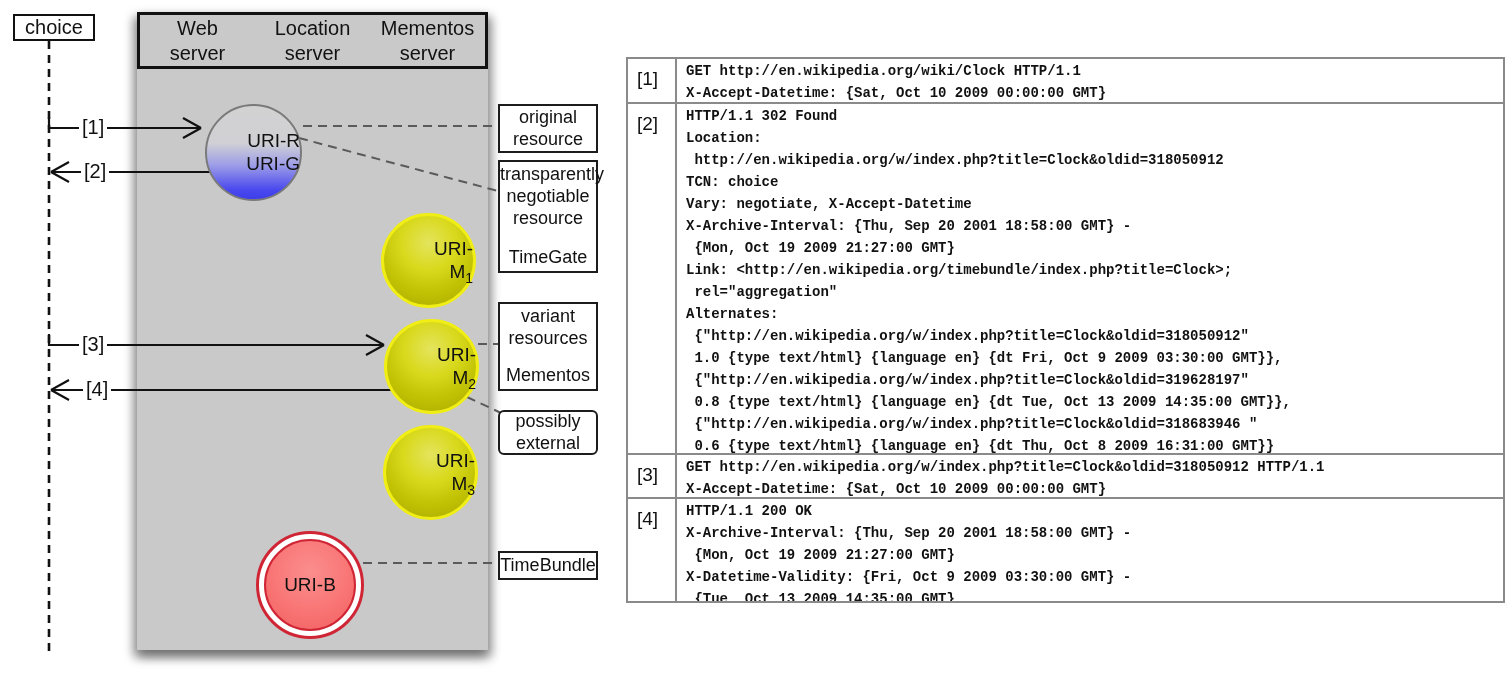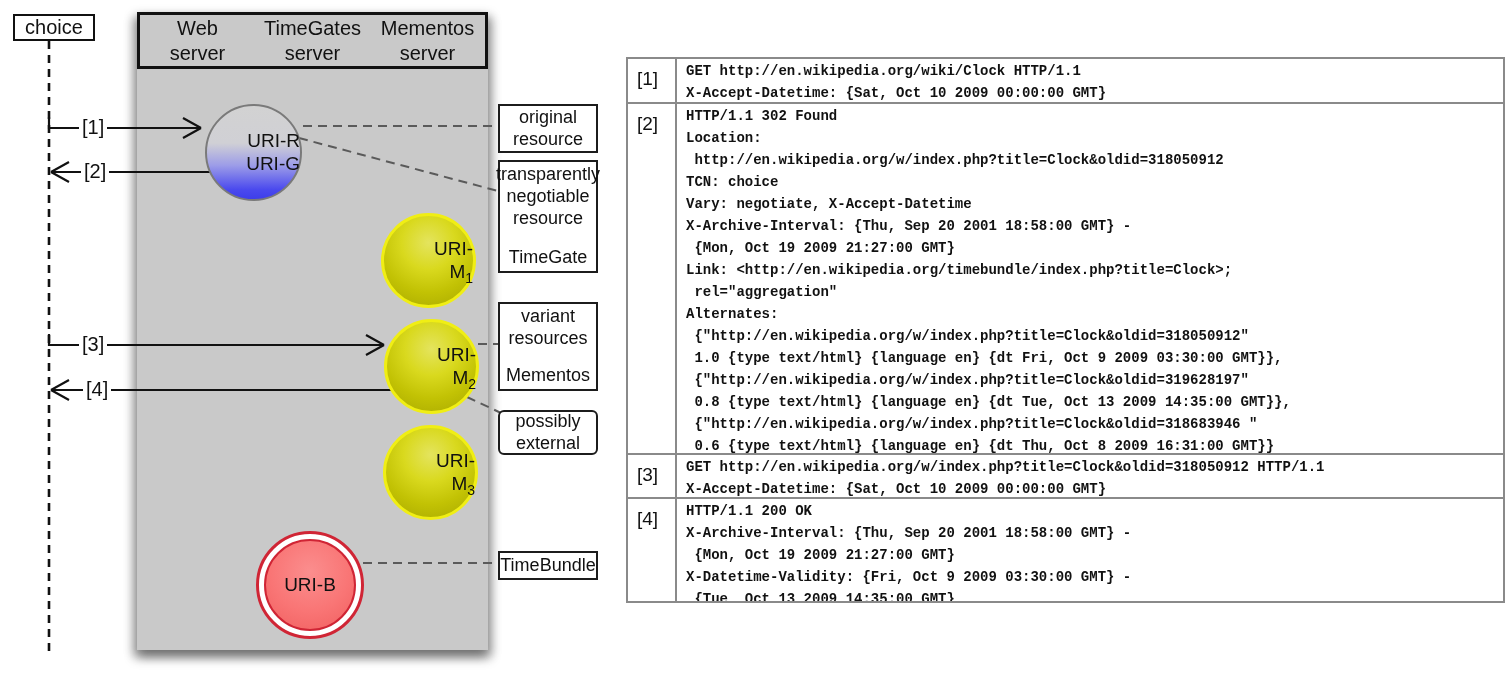--- a/index.html
+++ b/index.html
@@ -66,21 +66,21 @@
   .msg-label{
     position:absolute;background:#fff;font-size:20px;padding:0 3px;
     text-align:center;z-index:3;
   }
 
   
   .ann{
     position:absolute;left:498px;width:100px;background:#fff;
     border:2px solid #1c1c1c;box-sizing:border-box;text-align:center;
     font-size:18px;line-height:1.22;white-space:pre-line;display:flex;
-    flex-direction:column;align-items:center;z-index:3;padding:2px 0;
+    flex-direction:column;z-index:3;padding:2px 0;
   }
   .ann .bottom-word{margin-top:auto;}
   #ann-original{top:104px;height:49px;justify-content:center;}
   #ann-timegate{top:160px;height:113px;}
   #ann-variant{top:302px;height:89px;}
   #ann-possibly{top:410px;height:45px;justify-content:center;border-radius:6px;}
   #ann-timebundle{top:551px;height:29px;justify-content:center;}
 
   
   #http-table{
@@ -125,21 +125,21 @@
   </g>
 </svg>
 
 <div class="abs" id="client-box">
   <span>choice</span>
 </div>
 
 <div class="abs" id="panel-header">
   <div class="col-header">Web
 server</div>
-  <div class="col-header">TimeGates
+  <div class="col-header">Location
 server</div>
   <div class="col-header">Mementos
 server</div>
 </div>
 
 <div class="node" id="node-urirg">
   <span>URI-R</span>
   <span>URI-G</span>
 </div>
 

